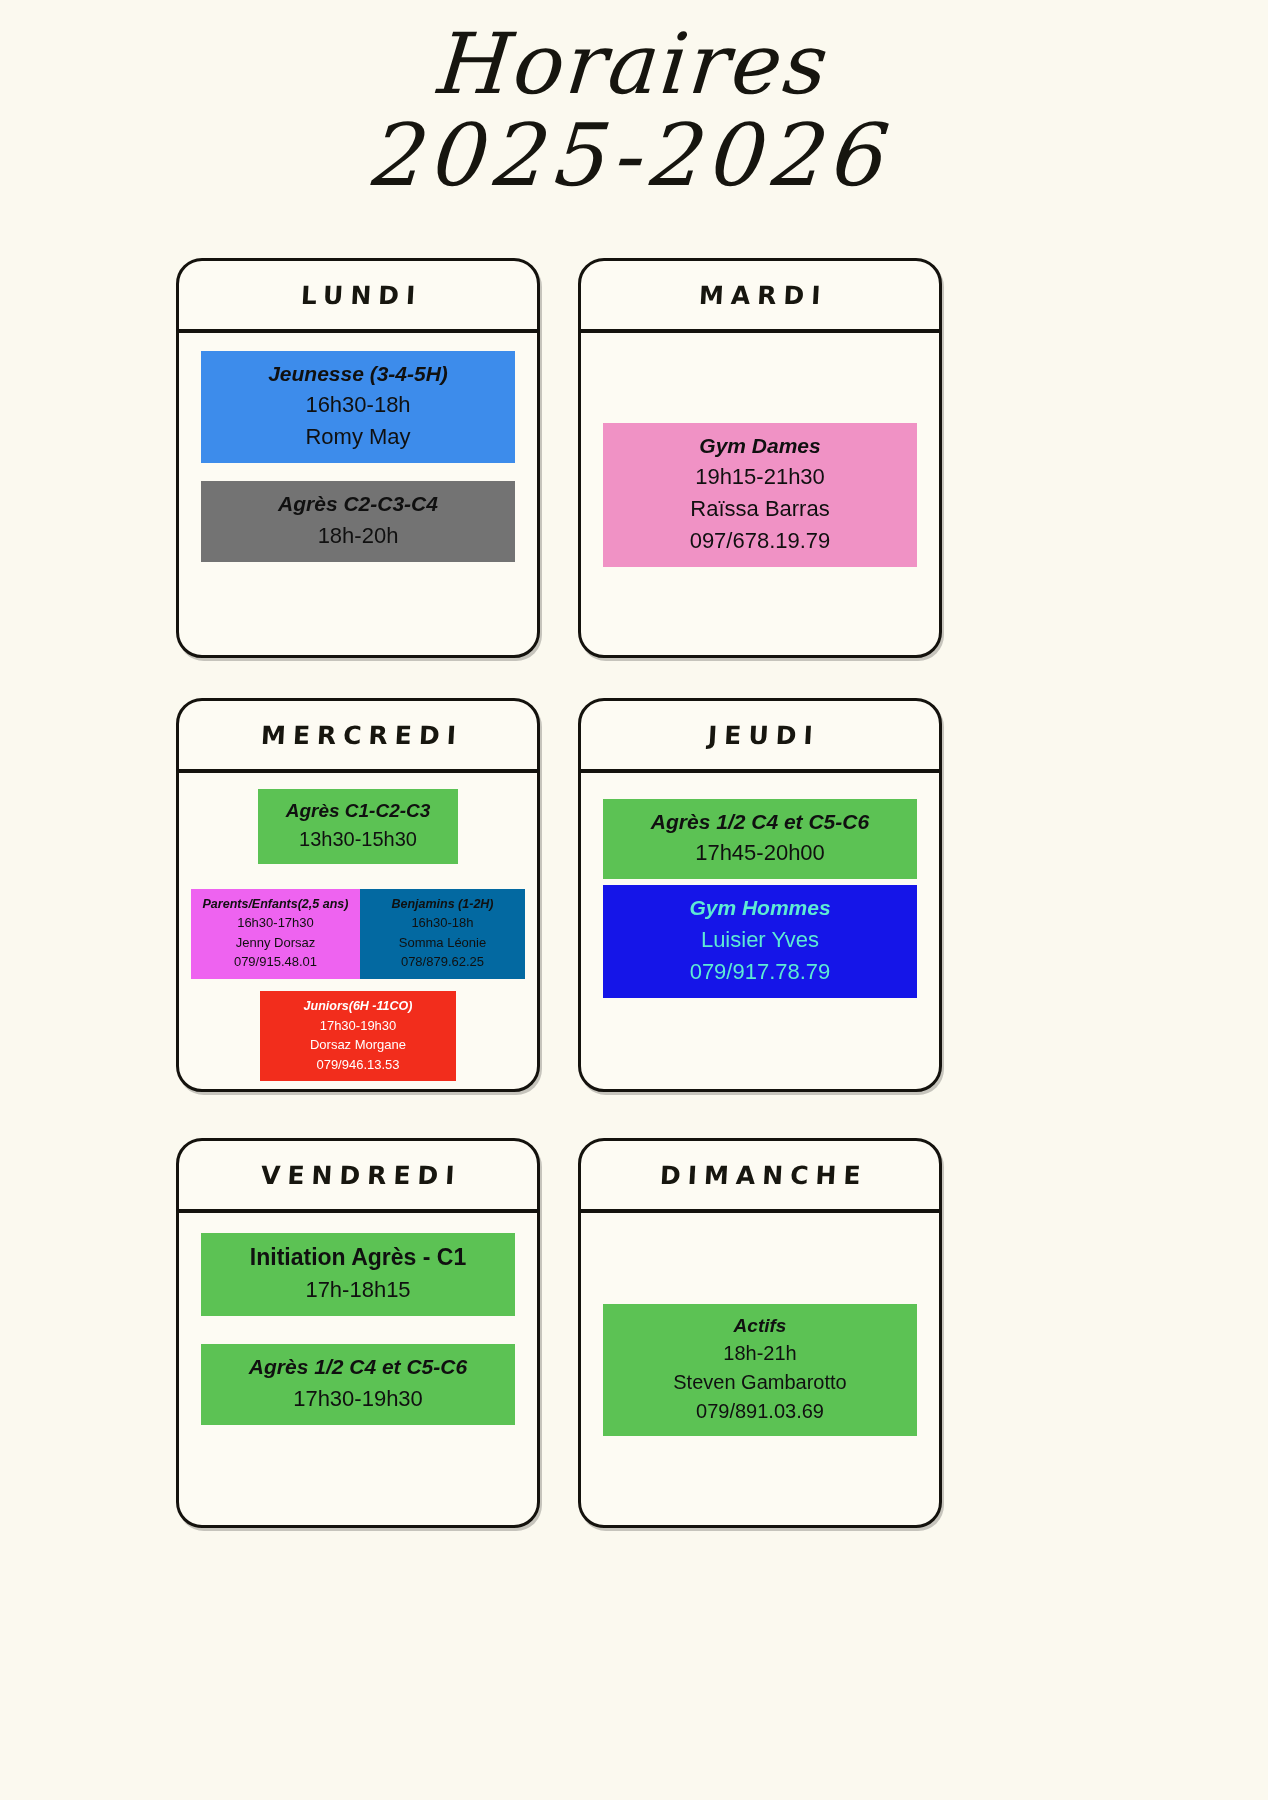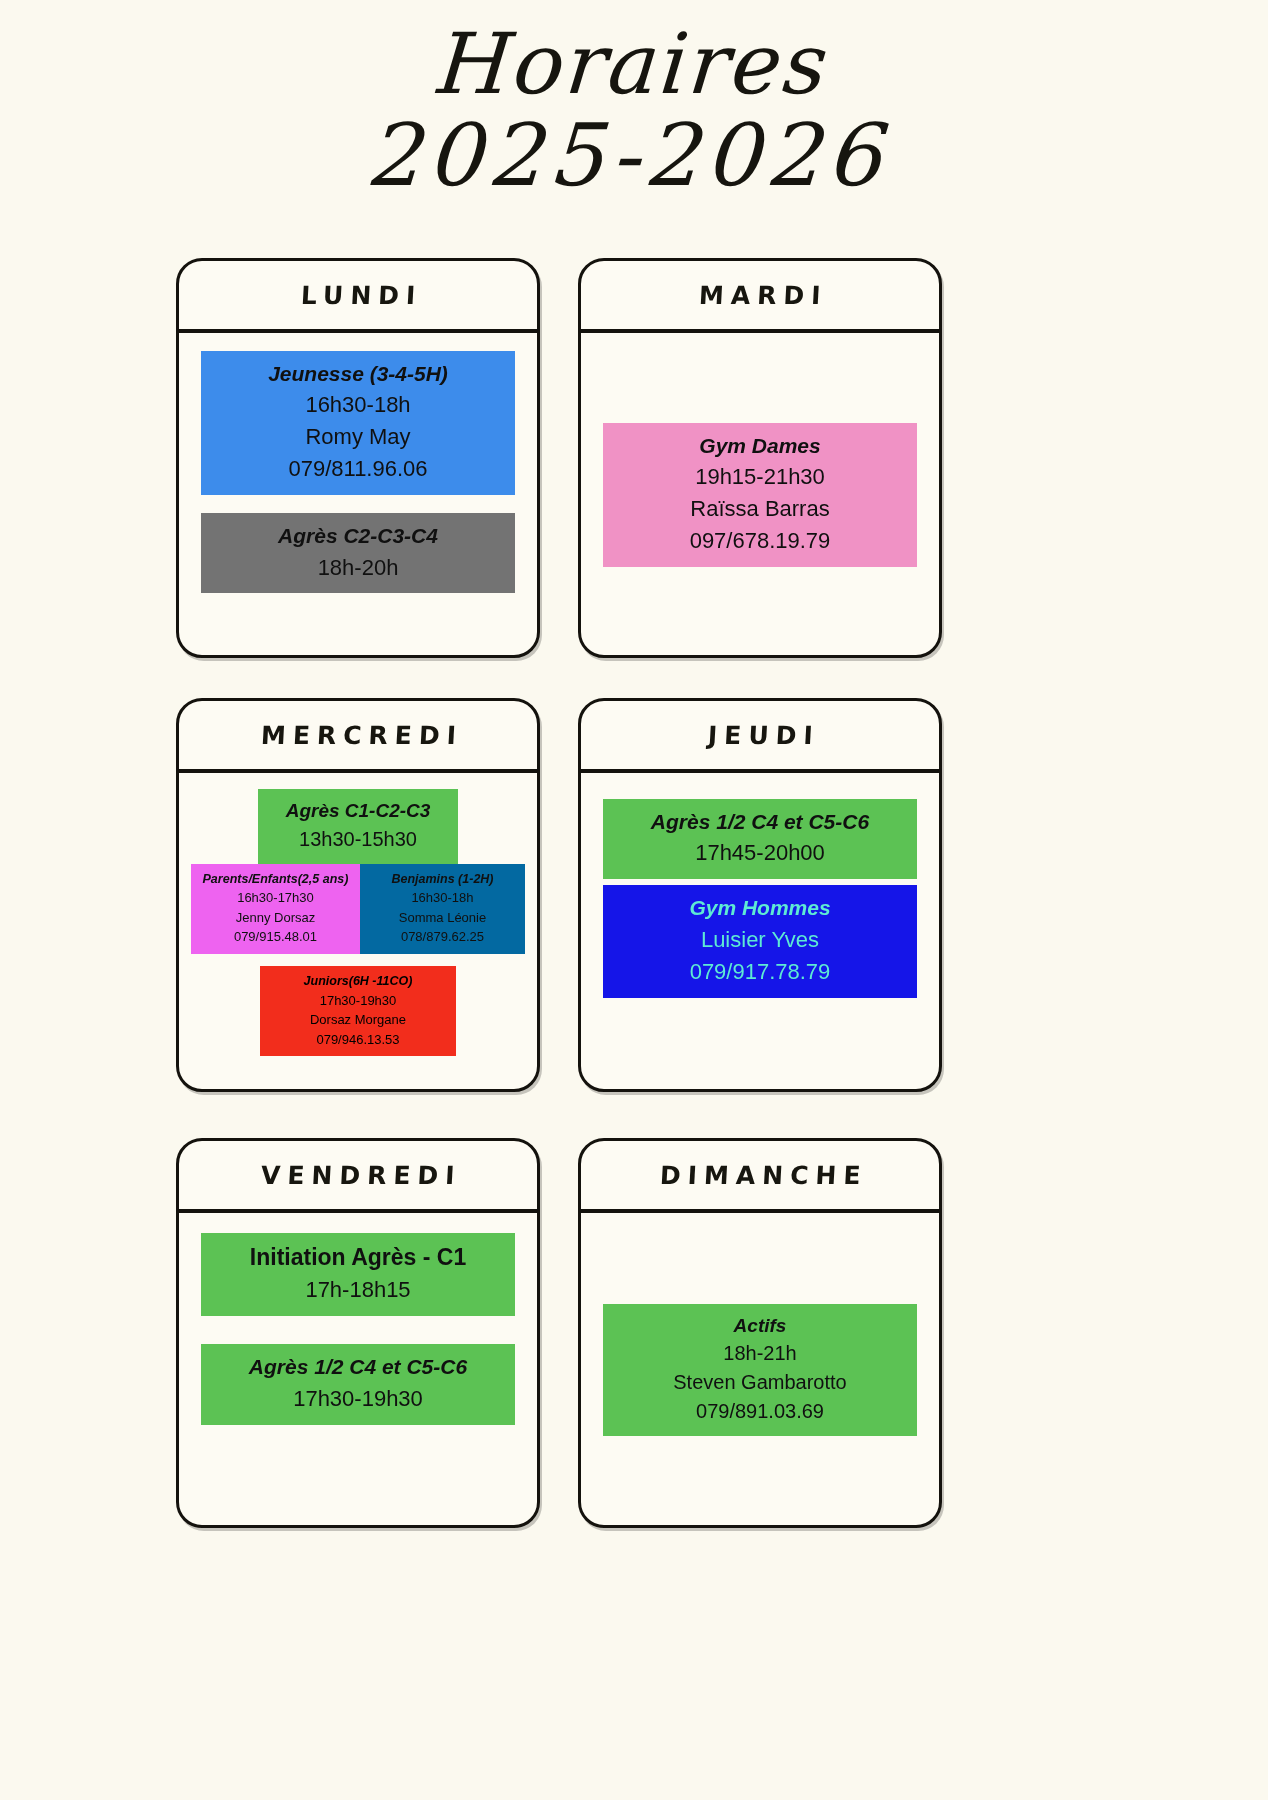--- a/index.html
+++ b/index.html
@@ -133,21 +133,21 @@
   .block.size-sm .b-line  { font-size: 13px;   line-height: 1.5; }
 
   .block.title-upright .b-title { font-style: normal; font-size: 23px; }
 
   
   .mer-row {
     display: flex;
     width: 100%;
   }
   .mer-row-1 { justify-content: center; }
-  .mer-row-2 { justify-content: space-between; align-items: flex-start; margin-top: 0; }
+  .mer-row-2 { justify-content: space-between; align-items: flex-start; margin-top: 25px; }
   .mer-row-3 { justify-content: center; margin-top: 12px; }
 
   .spacer-sm { height: 14px; }
   .spacer-md { height: 18px; }
 </style>
 </head>
 <body>
 
 <div class="title-block">
   <div class="title-line title-line-1">Horaires</div>
@@ -160,21 +160,20 @@
 
     <div class="card card-lundi">
       <div class="card-header">
         <span class="day-name">LUNDI</span>
       </div>
       <div class="card-body body-top">
         <div class="block size-lg" style="background:#3d8ceb;color:#101010;width:100%;">
           <span class="b-title">Jeunesse (3-4-5H)</span>
           <span class="b-line">16h30-18h</span>
           <span class="b-line">Romy May</span>
-          <span class="b-line">079/811.96.06</span>
         </div>
         <div class="spacer-md"></div>
         <div class="block size-lg" style="background:#737373;color:#101010;width:100%;">
           <span class="b-title">Agrès C2-C3-C4</span>
           <span class="b-line">18h-20h</span>
         </div>
       </div>
     </div>
 
     <div class="card card-mardi">
@@ -216,21 +215,21 @@
           </div>
           <div class="block size-sm" style="background:#0369a1;color:#101010;width:168px;">
             <span class="b-title">Benjamins (1-2H)</span>
             <span class="b-line">16h30-18h</span>
             <span class="b-line">Somma Léonie</span>
             <span class="b-line">078/879.62.25</span>
           </div>
         </div>
 
         <div class="mer-row mer-row-3">
-          <div class="block size-sm" style="background:#f22d1c;color:#000000;width:196px;">
+          <div class="block size-sm" style="background:#f22d1c;color:#ffffff;width:196px;">
             <span class="b-title">Juniors(6H -11CO)</span>
             <span class="b-line">17h30-19h30</span>
             <span class="b-line">Dorsaz Morgane</span>
             <span class="b-line">079/946.13.53</span>
           </div>
         </div>
 
       </div>
     </div>
 

